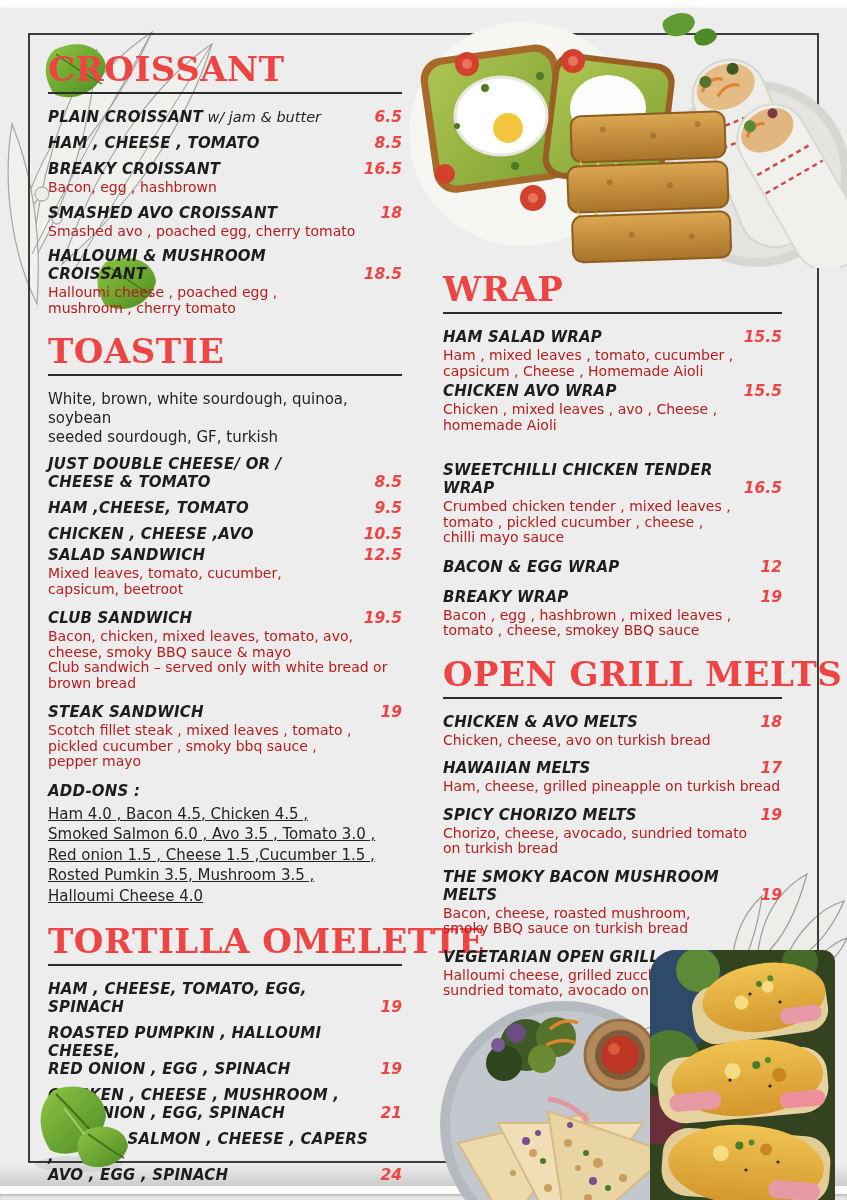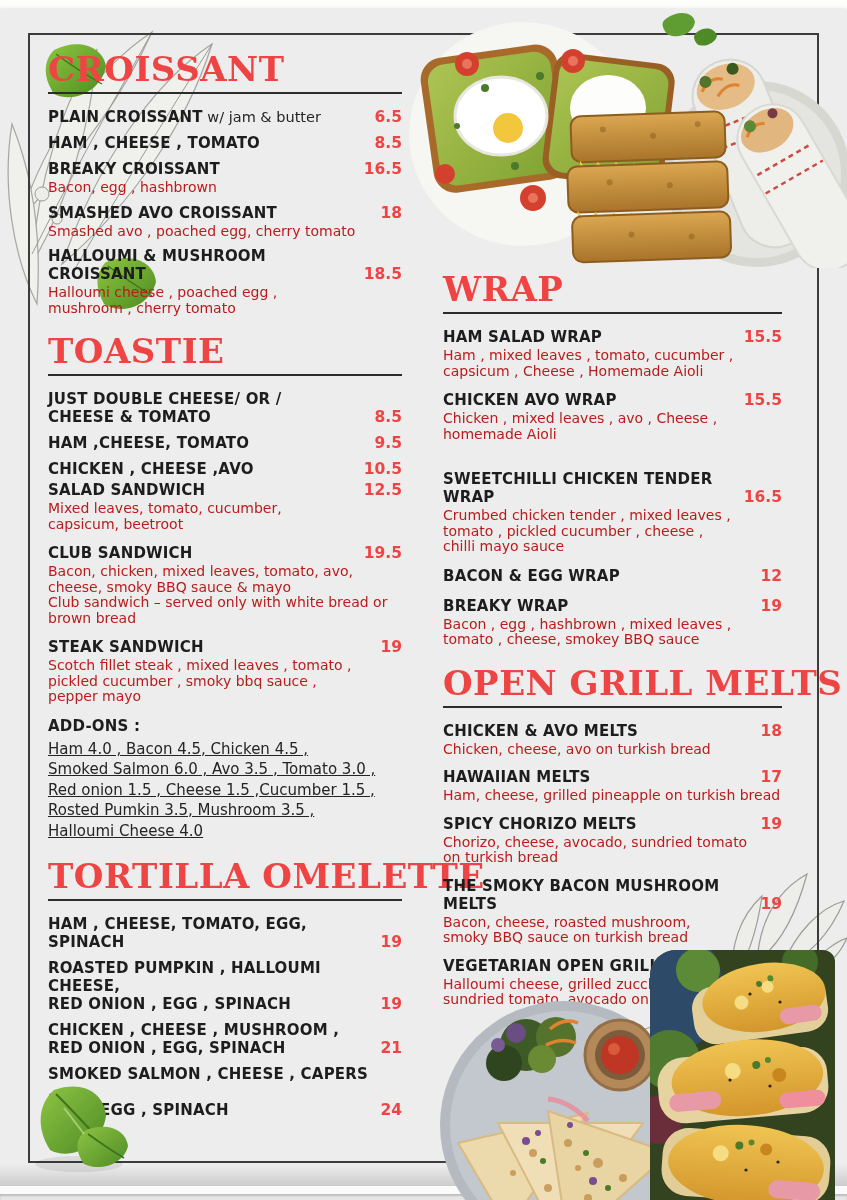--- a/index.html
+++ b/index.html
@@ -15,21 +15,21 @@
   .next-page{position:absolute;left:0;top:1194px;width:847px;height:6px;background:#e6e6e6;
          box-shadow:inset 0 2px 2px rgba(0,0,0,.18);z-index:0;}
 
   .col{position:absolute;z-index:3;}
   .col-left{left:48px;top:52px;width:354px;}
   .col-right{left:443px;top:272px;width:339px;}
   .sec-title{margin:0;font-family:"DejaVu Serif","Liberation Serif",serif;font-weight:700;
          font-size:34px;line-height:1.0;color:#ef4444;letter-spacing:.5px;white-space:nowrap;}
   .rule{height:2px;background:#2c2c2c;margin:6px 0 14px 0;}
   .mt{margin-top:18px;}
-  .row{display:flex;align-items:flex-end;margin-top:8px;}
+  .row{display:flex;align-items:flex-end;margin-top:8px;font-style:italic;}
   .row.tight{margin-top:3px;}
   .nm{flex:1;font-weight:700;font-size:15px;line-height:18px;color:#1d1d1d;
       letter-spacing:.2px;white-space:pre-line;}
   .sfx{font-weight:400;font-size:14.5px;letter-spacing:0;color:#252525;}
   .pr{font-weight:700;font-size:15.5px;color:#ef4444;margin-left:8px;line-height:18px;}
   .dsc{margin-top:2px;font-size:14px;line-height:15.5px;color:#b91c1c;white-space:pre-line;}
   .intro{margin:0 0 4px 0;font-size:15px;line-height:19px;color:#242424;white-space:pre-line;}
   .addons{margin-top:4px;font-size:15px;line-height:20.5px;color:#242424;white-space:pre-line;text-decoration:underline;}
 
   .art{position:absolute;z-index:4;}
@@ -120,20 +120,22 @@
         <span class="nm">HALLOUMI &amp; MUSHROOM CROISSANT</span>
         <span class="pr">18.5</span>
       </div>
       <div class="dsc">Halloumi cheese , poached egg ,
 mushroom , cherry tomato</div>
     </section>
 
     <section class="mt">
       <h2 class="sec-title">TOASTIE</h2>
       <div class="rule"></div>
+      <div class="intro">White, brown, white sourdough, quinoa, soybean
+seeded sourdough, GF, turkish</div>
       <div class="row">
         <span class="nm">JUST DOUBLE CHEESE/ OR /
 CHEESE &amp; TOMATO</span>
         <span class="pr">8.5</span>
       </div>
       <div class="row">
         <span class="nm">HAM ,CHEESE, TOMATO</span>
         <span class="pr">9.5</span>
       </div>
       <div class="row">
@@ -201,21 +203,21 @@
 
     <section>
       <h2 class="sec-title">WRAP</h2>
       <div class="rule"></div>
       <div class="row">
         <span class="nm">HAM SALAD WRAP</span>
         <span class="pr">15.5</span>
       </div>
       <div class="dsc">Ham , mixed leaves , tomato, cucumber ,
 capsicum , Cheese , Homemade Aioli</div>
-      <div class="row" style="margin-top:12px">
+      <div class="row" style="margin-top:3px">
         <span class="nm">CHICKEN AVO WRAP</span>
         <span class="pr">15.5</span>
       </div>
       <div class="dsc">Chicken , mixed leaves , avo , Cheese ,
 homemade Aioli</div>
       <div class="row" style="margin-top:28px">
         <span class="nm">SWEETCHILLI CHICKEN TENDER WRAP</span>
         <span class="pr">16.5</span>
       </div>
       <div class="dsc">Crumbed chicken tender , mixed leaves ,

